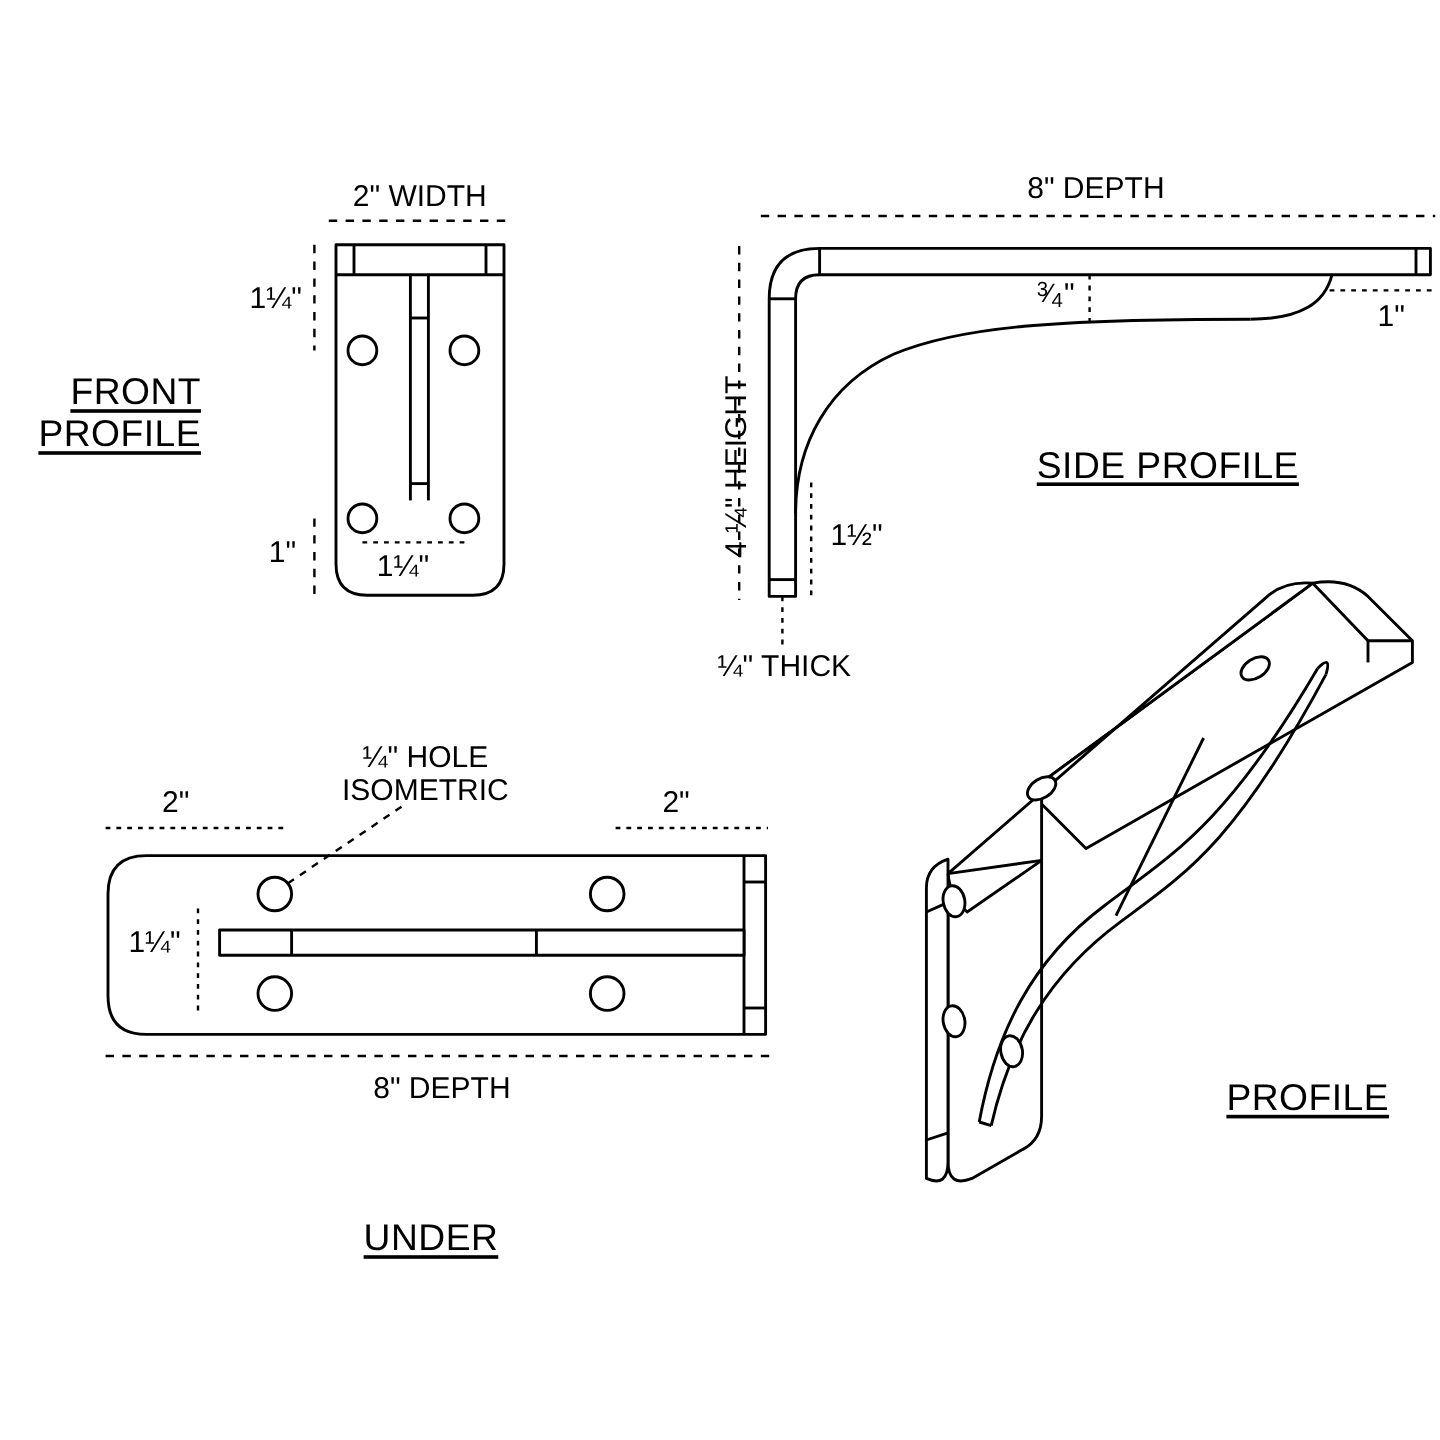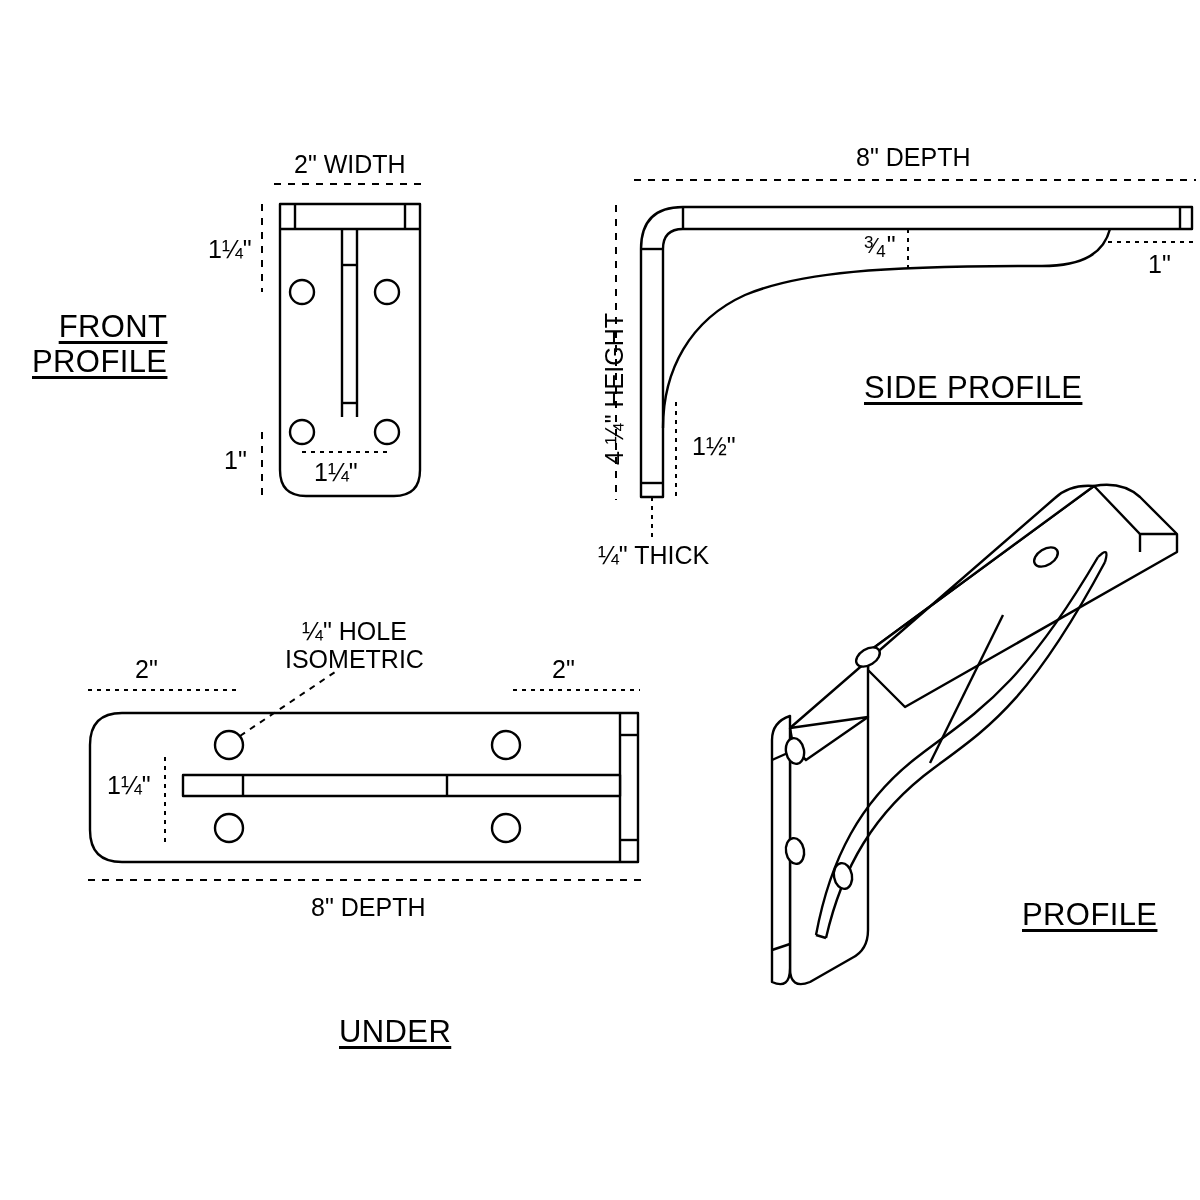--- a/index.html
+++ b/index.html
@@ -249,21 +249,21 @@
   </div>
 
   <div class="txt dimtxt" style="left:285px; top:617px; text-align:center;">
     <div>¼" HOLE</div>
     <div>ISOMETRIC</div>
   </div>
   <div class="txt dimtxt" style="left:135px; top:655px;">2"</div>
   <div class="txt dimtxt" style="left:552px; top:655px;">2"</div>
   <div class="txt dimtxt" style="left:107px; top:771px;">1¼"</div>
   <div class="txt dimtxt" style="left:311px; top:893px;">8" DEPTH</div>
-  <div class="txt title center" style="left:303px; top:1015px;margin-left:36px;">
+  <div class="txt title center" style="left:303px; top:1015px;">
     <span>UNDER</span>
   </div>
 
   <div class="txt title" style="left:1022px; top:898px;">
     <span>PROFILE</span>
   </div>
 
 </div>
 
 </body></html>

